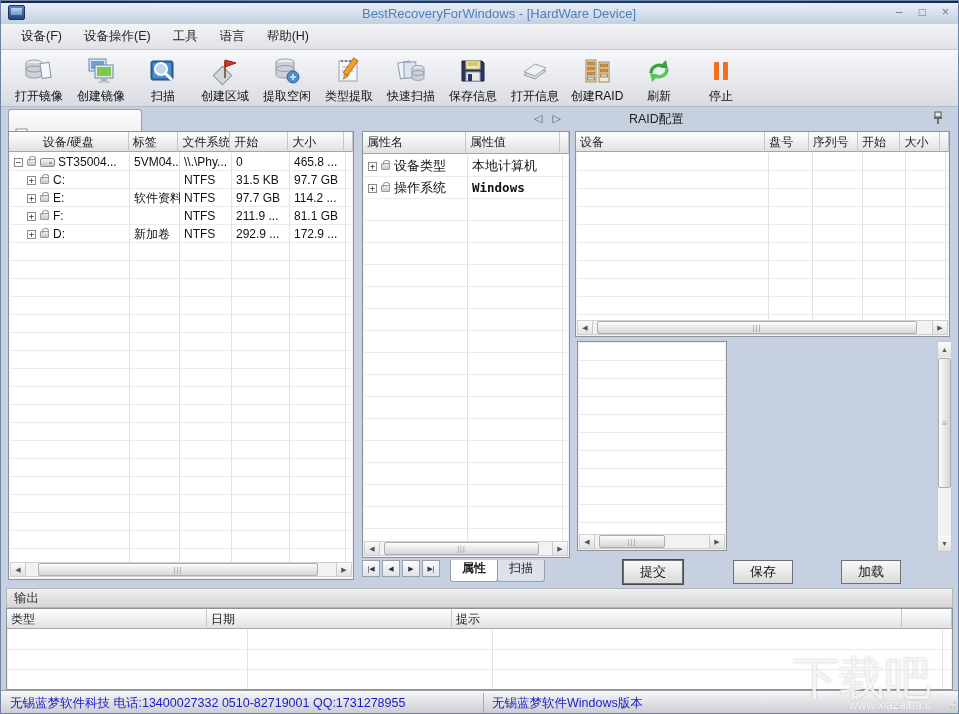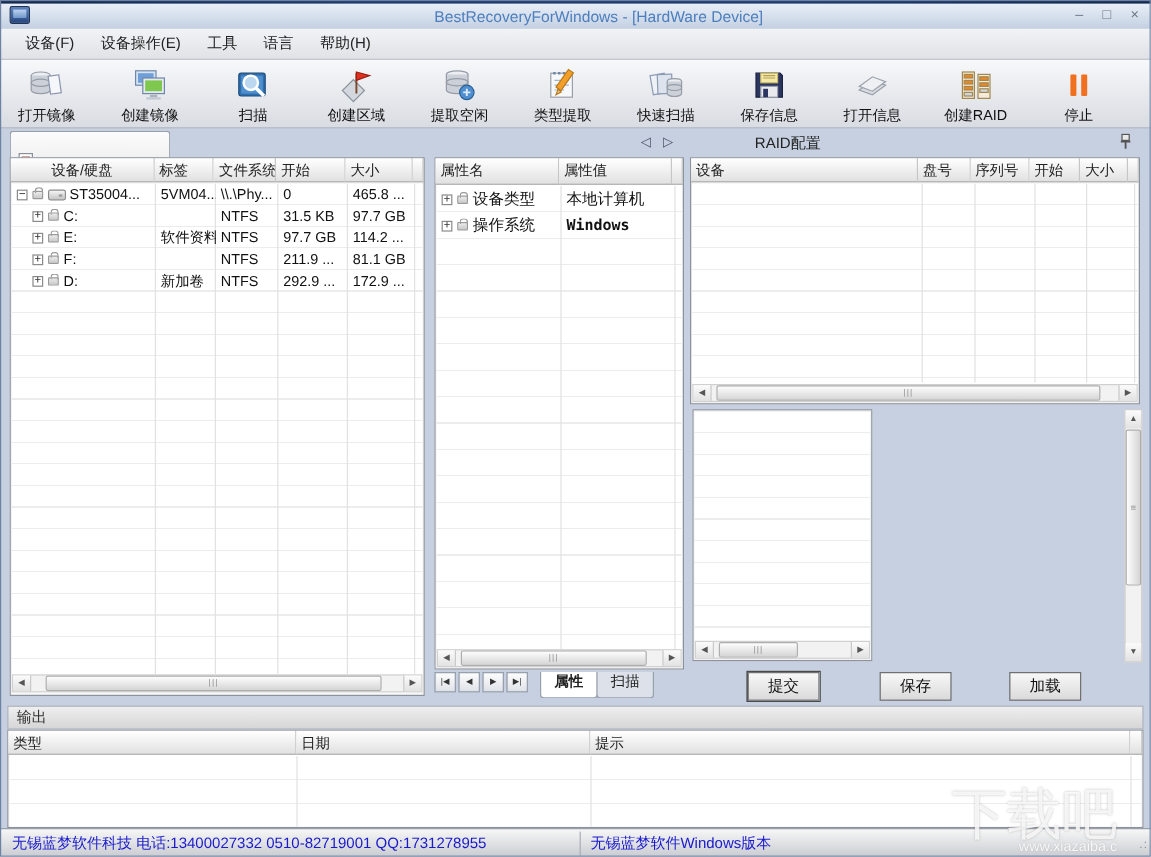--- a/index.html
+++ b/index.html
@@ -14,21 +14,21 @@
   .app-icon:after { content:""; position:absolute; left:2px; top:2px; width:11px; height:7px; background:linear-gradient(#bcd2ee,#6f97cc); }
   .title-text { left:0; right:0; top:6px; text-align:center; font-size:13px; color:#4d7fbe;margin-left:39px; }
   .win-controls { right:10px; top:5px; display:flex; gap:16px; color:#6d7786; font-size:12px; }
   .win-controls span { cursor:default; line-height:14px; }
 
   
   .menubar { left:0; top:24px; width:959px; height:26px; background:linear-gradient(#f2f3f5,#e0e2e7); border-bottom:1px solid #c3c7cf; display:flex; align-items:center; padding-left:10px; }
   .menu-item { font-size:12.5px; color:#222; padding:3px 11px; }
 
   
-  .toolbar { left:0; top:50px; width:959px; height:57px; background:linear-gradient(#f7f8fa,#d9dce2); border-bottom:1px solid #b6bac2; display:flex; align-items:flex-start; padding:3px 0 0 8px;gap:24px; }
+  .toolbar { left:0; top:50px; width:959px; height:57px; background:linear-gradient(#f7f8fa,#d9dce2); border-bottom:1px solid #b6bac2; display:flex; align-items:flex-start; padding:3px 0 0 8px; }
   .tool-btn { width:62px; display:flex; flex-direction:column; align-items:center; padding-top:2px; }
   .tool-btn .ticon { width:32px; height:32px; display:flex; align-items:center; justify-content:center; }
   .tool-btn .tlabel { font-size:12px; color:#111; margin-top:1px; white-space:nowrap; }
 
   
   .doc-tab { left:8px; top:109px; height:38px; background:linear-gradient(#fcfcfc,#e9e9e9); border:1px solid #98a0ac; border-bottom:none; border-radius:3px 3px 0 0; display:flex; align-items:flex-end; padding:0 10px 0 5px; gap:4px; }
   .doc-tab .dlabel { font-size:12px; font-weight:bold; color:#222; }
   .tab-arrows { left:534px; top:112px; display:flex; gap:10px; color:#4c586e; font-size:11px; }
   .raid-title { left:583px; top:111px; font-size:12.5px; color:#222;margin-left:46px; }
   .pin { left:932px; top:111px; width:12px; height:14px; }
@@ -236,20 +236,31 @@
             <rect x="18.5" y="13" width="7" height="3" fill="#e8872a"></rect>
             <rect x="18.5" y="18" width="7" height="3" fill="#cfd6e2"></rect>
           </g>
         </svg>
       </span>
       <span class="tlabel">创建RAID</span>
     </div>
     <div class="tool-btn">
       <span class="ticon">
         <svg width="30" height="30" viewBox="0 0 30 30">
+          <path d="M7 17a8 8 0 0 1 13-6" fill="none" stroke="#3aa33c" stroke-width="3.4"></path>
+          <path d="M22 4 L24 13 L15 11 Z" fill="#3aa33c"></path>
+          <path d="M23 13a8 8 0 0 1-13 6" fill="none" stroke="#56c558" stroke-width="3.4"></path>
+          <path d="M8 26 L6 17 L15 19 Z" fill="#56c558"></path>
+        </svg>
+      </span>
+      <span class="tlabel">刷新</span>
+    </div>
+    <div class="tool-btn">
+      <span class="ticon">
+        <svg width="30" height="30" viewBox="0 0 30 30">
           <rect x="8" y="6" width="5" height="18" rx="1" fill="#f07020"></rect>
           <rect x="17" y="6" width="5" height="18" rx="1" fill="#f07020"></rect>
         </svg>
       </span>
       <span class="tlabel">停止</span>
     </div>
   </div>
 
 <div class="abs doc-tab">
   <span class="ticon">
@@ -419,21 +430,21 @@
     <span class="sb-btn">◀</span>
     <div class="sb-track">
       <div class="sb-thumb" style="left: 4px; width: 155px;">|||</div>
     </div>
     <span class="sb-btn right">▶</span>
   </div>
 
 <div class="abs out-header"><span>输出</span></div>
 <div class="abs sunken out-table">
   <div class="hrow" id="out-head">
-      <div class="hcell" style="width: 240px;">类型</div>
+      <div class="hcell" style="width: 200px;">类型</div>
       <div class="hcell" style="width: 245px;">日期</div>
       <div class="hcell" style="width: 450px;">提示</div>
       <div class="hcell" style="flex: 1 1 0%;"></div>
     </div>
   <div class="grid-body" id="out-body" style="top:21px;height:59px;background:repeating-linear-gradient(to bottom,#fff 0 19px,#ececec 19px 20px);">
       <div class="vline" style="left: 239px; height: 59px;"></div>
       <div class="vline" style="left: 484px; height: 59px;"></div>
       <div class="vline" style="left: 934px; height: 59px;"></div>
     </div>
 </div>

